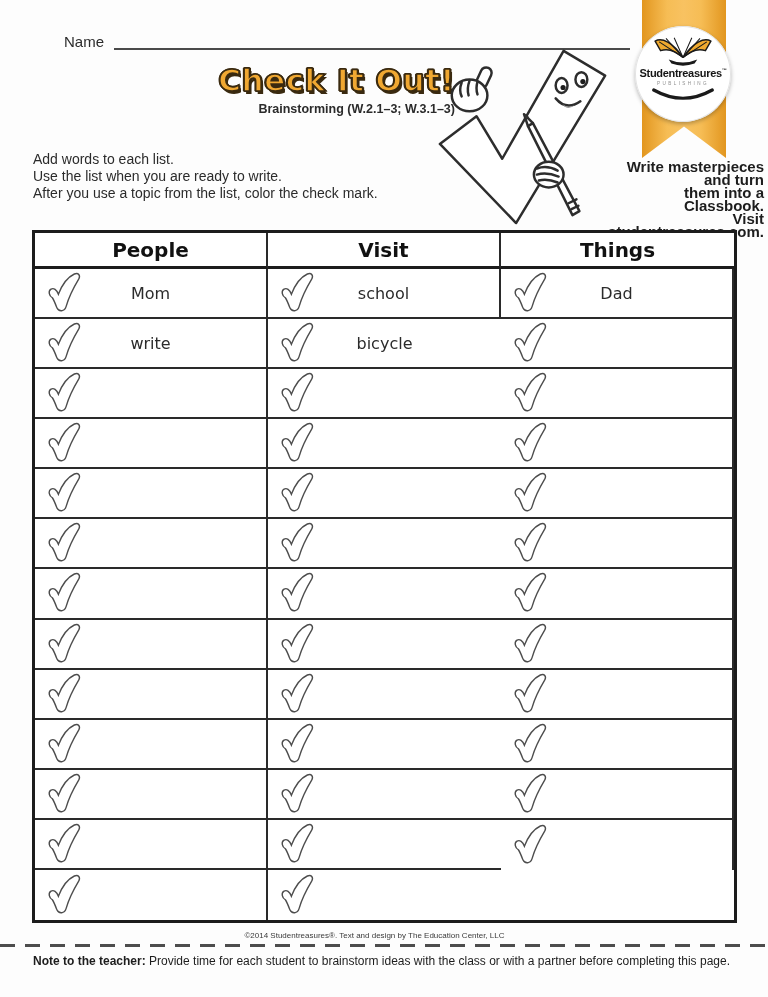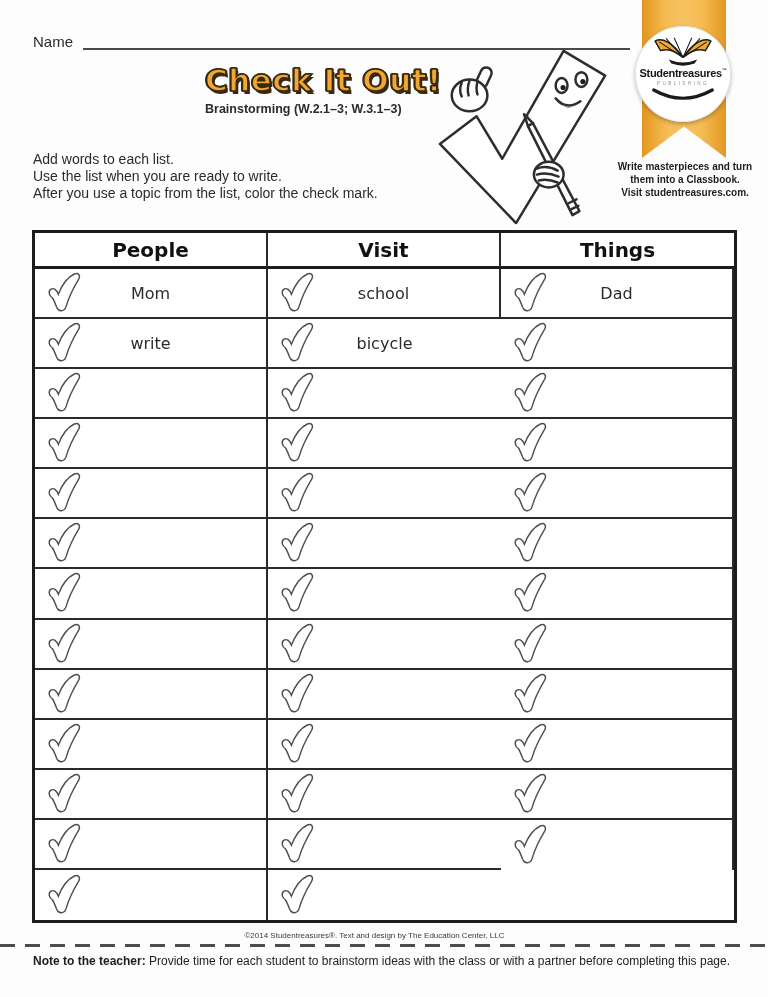--- a/index.html
+++ b/index.html
@@ -3,24 +3,24 @@
 <meta charset="utf-8">
 <style>
   html,body { margin:0; padding:0; background:#e8e8e8; }
   .page {
     position:relative; width:768px; height:997px; margin:0 auto;
     background:#fdfdfd; overflow:hidden;
     font-family:"Liberation Sans", sans-serif; color:#231f20;
   }
   
   .name-row { position:absolute; left:33px; top:32px; width:597px; display:flex; align-items:flex-end; }
-  .name-row .lbl { font-size:15px; color:#2b2b2b; padding-right:10px; }
+  .name-row .lbl { font-size:15px; color:#2b2b2b; padding-right:10px;margin-left:31px; }
   .name-row .line { flex:1; border-bottom:2px solid #4a4a4a; height:16px; }
   
-  .title-wrap { position:absolute; left:205px; top:62px; width:250px; text-align:left; }
+  .title-wrap { position:absolute; left:205px; top:62px; width:250px; text-align:right; }
   .title {
     font-family:"DejaVu Sans", sans-serif; font-weight:bold; font-size:31px; letter-spacing:0.5px;
     color:#F0A832;
     -webkit-text-stroke:1.6px #3A2A10;
     text-shadow:1.4px 0 0 #3A2A10, -1.4px 0 0 #3A2A10, 0 1.4px 0 #3A2A10, 0 -1.4px 0 #3A2A10, 2px 2.5px 0 #3A2A10;
   }
   .subtitle { margin-top:4px; font-size:12.5px; font-weight:bold; color:#2b2b2b; }
   
   .instructions { position:absolute; left:33px; top:151px; font-size:14px; line-height:17px; color:#2b2b2b; }
   
@@ -34,22 +34,22 @@
   .badge {
     position:absolute; left:635px; top:26px; width:96px; height:96px; border-radius:50%;
     background:#fff; box-shadow:0 0 0 1px #e3e3e3 inset, 0 2px 4px rgba(0,0,0,.28);
     display:flex; flex-direction:column; align-items:center;
   }
   .badge .book { width:62px; height:34px; margin-top:7px; }
   .badge .bname { font-size:11px; font-weight:bold; letter-spacing:-0.3px; white-space:nowrap; color:#151515; }
   .badge .bname sup { font-size:5px; }
   .badge .bpub { font-size:4.6px; letter-spacing:2.4px; color:#8f8f8f; margin-top:1.5px; }
   .badge .smile { width:64px; height:15px; margin-top:2px; }
-  .tagline { position:absolute; left:606px; top:160px; width:158px; text-align:center;
-             font-size:10px; font-weight:bold; line-height:13px; color:#1d1d1d; }
+  .tagline { position:absolute; left:606px; top:160px; width:158px; text-align:right;
+             font-size:15px; font-weight:bold; line-height:13px; color:#1d1d1d; }
   
   .grid {
     position:absolute; left:32px; top:230px; width:705px; height:693px;
     border:3px solid #1c1c1c; box-sizing:border-box; background:#fff;
     display:grid; grid-template-columns:repeat(3,1fr); grid-template-rows:36px repeat(13,1fr);
   }
   .th {
     border-right:2px solid #2a2a2a; border-bottom:3px solid #1c1c1c;
     display:flex; align-items:center; justify-content:center;
     font-family:"DejaVu Sans", sans-serif; font-weight:bold; font-size:20px; color:#111;

